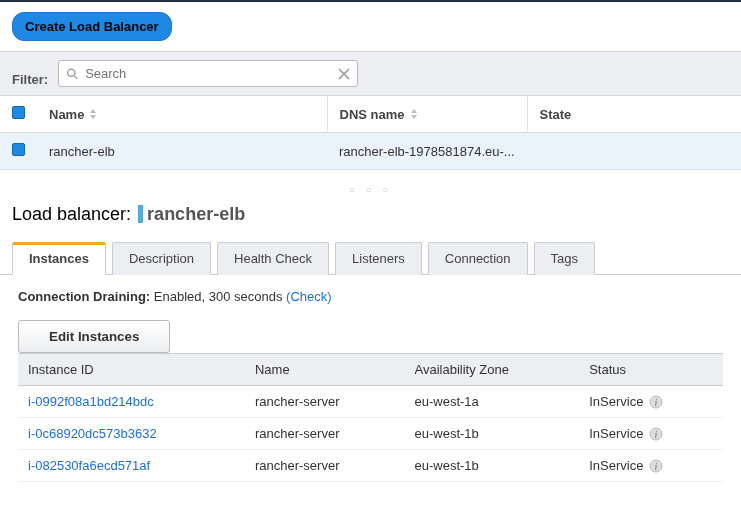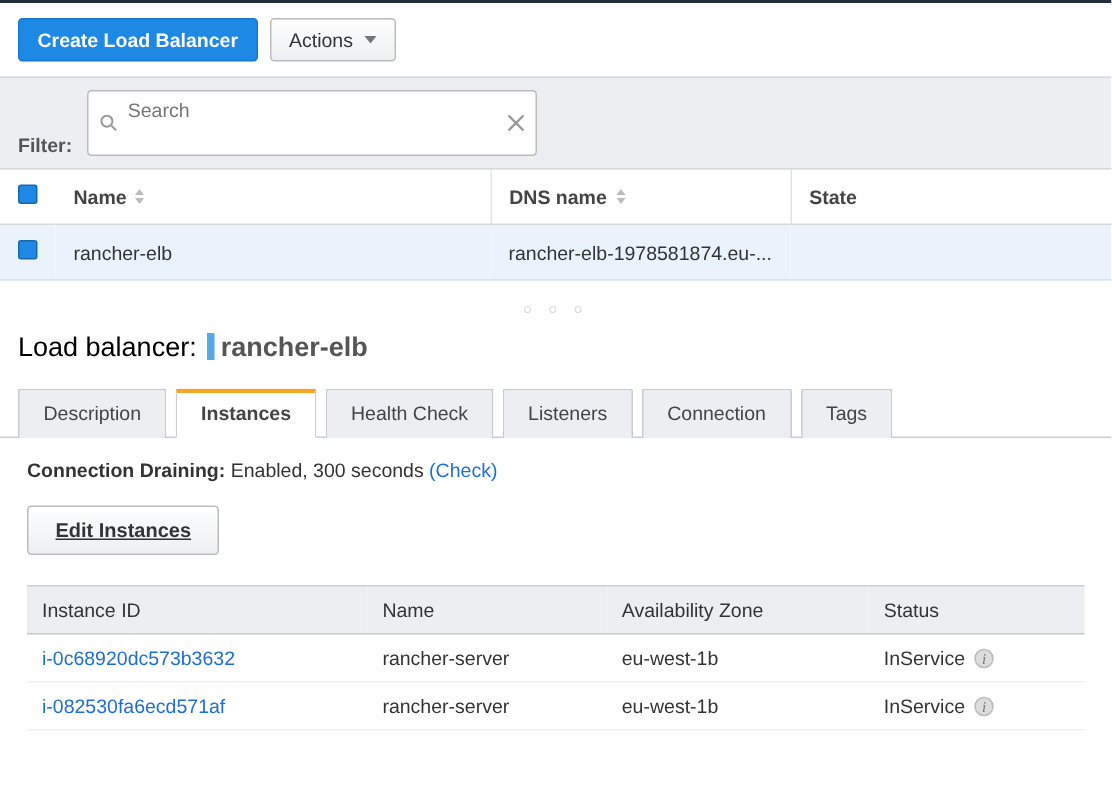--- a/index.html
+++ b/index.html
@@ -1,29 +1,29 @@
 <!DOCTYPE html>
 <html><head>
   <meta charset="utf-8">
   <style>
     * { box-sizing: border-box; margin: 0; padding: 0; }
     body { font-family: "Helvetica Neue", Arial, sans-serif; font-size: 13px; color: #333; background: #fff; width: 741px; }
     .topbar-border { height: 2px; background: #232f3e; }
     .toolbar { padding: 10px 12px; display:flex; gap:8px; align-items:center;}
     .btn { display:inline-flex; align-items:center; gap:6px; padding: 6px 12px; border-radius: 3px; font-size: 13px; cursor:pointer; border:1px solid transparent; }
-    .btn-primary { background:#1e88e5; color:#ffffff; border-color:#1976d2; font-weight:600; }
+    .btn-primary { background:#1e88e5; color:#000000; border-color:#1976d2; font-weight:600;border-radius:12px; }
     .btn-secondary { background:linear-gradient(#fff,#eceef1); color:#333; border-color:#bbb; }
     .btn-secondary .chev{ margin-left:2px; }
     .chev { width:0;height:0;border-left:4px solid transparent;border-right:4px solid transparent;border-top:5px solid #777; display:inline-block;}
     .filterbar { background:#eceef1; border-top:1px solid #d5d9dc; border-bottom:1px solid #d5d9dc; padding:8px 12px; display:flex; align-items:flex-end; gap:10px;}
     .filter-label { font-weight:600; color:#555;}
     .search-wrap { position:relative; flex:0 0 300px; }
     .search-wrap svg.search { position:absolute; left:8px; top:50%; transform:translateY(-50%); }
     .search-wrap .clear { position:absolute; right:8px; top:50%; transform:translateY(-50%); cursor:pointer; }
-    .search-input { width:100%; padding:5px 26px 22px 26px; border:1px solid #bbb; border-radius:3px; font-size:13px; color:#555;}
+    .search-input { width:100%; padding:5px 26px 5px 26px; border:1px solid #bbb; border-radius:3px; font-size:13px; color:#555;}
     .lb-table { width:100%; border-collapse:collapse; }
     .lb-table th, .lb-table td { text-align:left; padding:10px 12px; font-size:13px; }
     .lb-table thead th { font-weight:700; color:#444; border-bottom:1px solid #d5d9dc; }
     .lb-table tbody tr.selected { background:#eaf3fb; border-top:1px solid #cfe3f3; border-bottom:1px solid #cfe3f3;}
     .col-check { width:36px; }
     .col-name { width:290px; }
     .col-dns { width:200px; }
     .check { width:13px; height:13px; background:#1e88e5; border:1px solid #1769aa; border-radius:2px; display:inline-block; position:relative;}
     .sort-ind { display:inline-block; margin-left:6px; }
     .sort-ind::before { content:""; display:block; width:0;height:0;border-left:3px solid transparent;border-right:3px solid transparent;border-bottom:4px solid #bbb; margin-bottom:2px;}
@@ -33,39 +33,35 @@
     .detail-header { padding:4px 12px 8px; font-size:18px; color:#555;}
     .detail-header .label { color:#000000; }
     .detail-header .marker { display:inline-block; width:5px; height:18px; background:#56a8e4; vertical-align:-3px; margin:0 4px 0 2px;}
     .tabs { display:flex; gap:0; padding:0 12px; border-bottom:1px solid #c9cdd1; margin-top:8px;}
     .tab { padding:8px 16px; background:#eceef1; border:1px solid #c9cdd1; border-bottom:none; margin-right:6px; color:#444; font-size:13px; cursor:pointer; position:relative; top:1px; border-radius:2px 2px 0 0;}
     .tab.active { background:#fff; font-weight:700; border-top:3px solid #f5a623; padding-top:6px; border-bottom:1px solid #fff;}
     .tab-content { padding:14px 18px 18px; }
     .conn-drain { color:#333; font-size:13px; margin-bottom:16px;}
     .conn-drain b { font-weight:700; }
     .link { color:#1e6fd2; cursor:pointer; }
-    .edit-instances-btn { display:inline-block; padding:8px 18px; background:linear-gradient(#fff,#eceef1); border:1px solid #bbb; border-radius:3px; font-weight:600; color:#333; cursor:pointer; margin-bottom:20px;text-decoration:underline;}
+    .edit-instances-btn { display:inline-block; padding:8px 30px; background:linear-gradient(#fff,#eceef1); border:1px solid #bbb; border-radius:3px; font-weight:600; color:#333; cursor:pointer; margin-bottom:0;}
     .inst-table { width:100%; border-collapse:collapse; }
     .inst-table thead th { background:#eceef1; border-top:1px solid #c9cdd1; border-bottom:1px solid #c9cdd1; padding:8px 10px; text-align:left; font-weight:400; color:#333;}
     .inst-table td { padding:8px 10px; border-bottom:1px solid #eef0f2; }
     .info-icon { width:14px;height:14px; display:inline-block; vertical-align:-3px; margin-left:6px;}
     .info-icon circle{ fill:#ddd; stroke:#bbb; stroke-width:1;}
     .info-icon text{ fill:#777; font-size:10px; font-family:serif; font-style:italic;}
   </style>
 </head>
 <body>
 
 <div class="topbar-border"></div>
 
 <div class="toolbar">
   <button class="btn btn-primary">Create Load Balancer</button>
-  <button class="btn btn-secondary">
-    <span>Actions</span>
-    <span class="chev"></span>
-  </button>
 </div>
 
 <div class="filterbar">
   <span class="filter-label">Filter:</span>
   <div class="search-wrap">
     <svg class="search" width="13" height="13" viewBox="0 0 16 16">
         <circle cx="6.5" cy="6.5" r="4.5" fill="none" stroke="#999" stroke-width="1.6"></circle>
         <line x1="10.2" y1="10.2" x2="14" y2="14" stroke="#999" stroke-width="1.6"></line>
       </svg>
     <input class="search-input" type="text" placeholder="Search" style="">
@@ -96,22 +92,22 @@
 </table>
 
 <div class="detail-grip">○ ○ ○</div>
 
 <div class="detail-header">
   <span class="label">Load balancer:</span>
   <span class="marker"></span><b>rancher-elb</b>
 </div>
 
 <div class="tabs" id="tabs">
+    <div class="tab active">Instances</div>
     <div class="tab">Description</div>
-    <div class="tab active">Instances</div>
     <div class="tab">Health Check</div>
     <div class="tab">Listeners</div>
     <div class="tab">Connection</div>
     <div class="tab">Tags</div>
   </div>
 
 <div class="tab-content">
   <div class="conn-drain">
     <b>Connection Draining:</b>
     <span>Enabled, 300 seconds</span>
@@ -124,20 +120,29 @@
     <thead>
       <tr>
         <th>Instance ID</th>
         <th>Name</th>
         <th>Availability Zone</th>
         <th>Status</th>
       </tr>
     </thead>
     <tbody id="inst-body">
         <tr>
+          <td><span class="link">i-0992f08a1bd214bdc</span></td>
+          <td>rancher-server</td>
+          <td>eu-west-1a</td>
+          <td>InService<svg class="info-icon" viewBox="0 0 14 14">
+              <circle cx="7" cy="7" r="6"></circle>
+              <text x="7" y="10.5" text-anchor="middle">i</text>
+            </svg></td>
+        </tr>
+        <tr>
           <td><span class="link">i-0c68920dc573b3632</span></td>
           <td>rancher-server</td>
           <td>eu-west-1b</td>
           <td>InService<svg class="info-icon" viewBox="0 0 14 14">
               <circle cx="7" cy="7" r="6"></circle>
               <text x="7" y="10.5" text-anchor="middle">i</text>
             </svg></td>
         </tr>
         <tr>
           <td><span class="link">i-082530fa6ecd571af</span></td>

